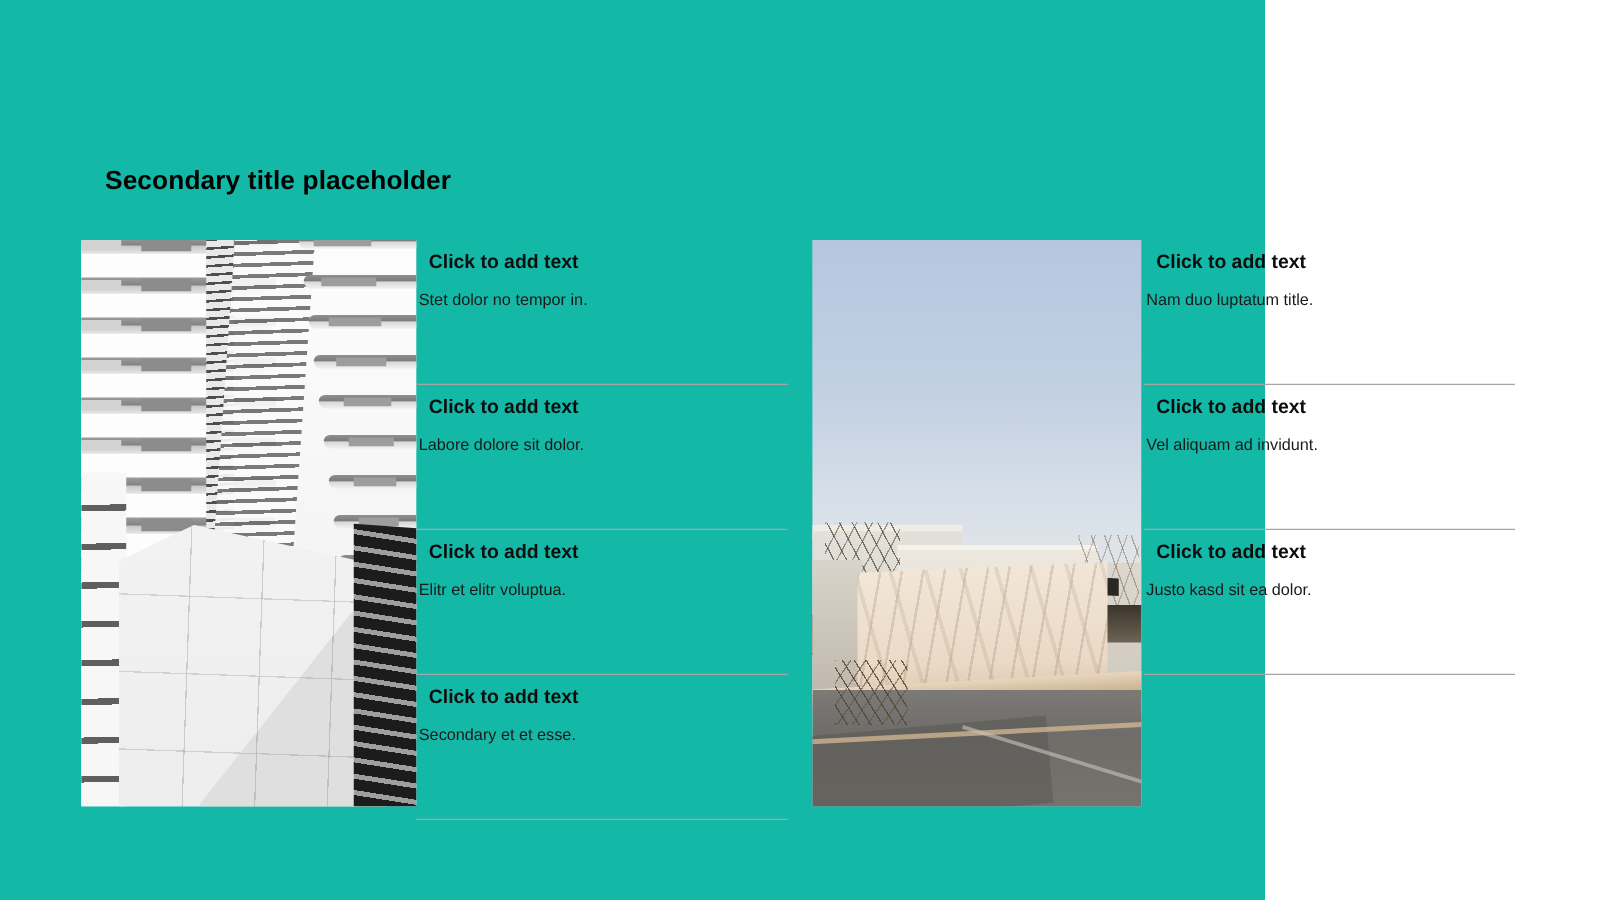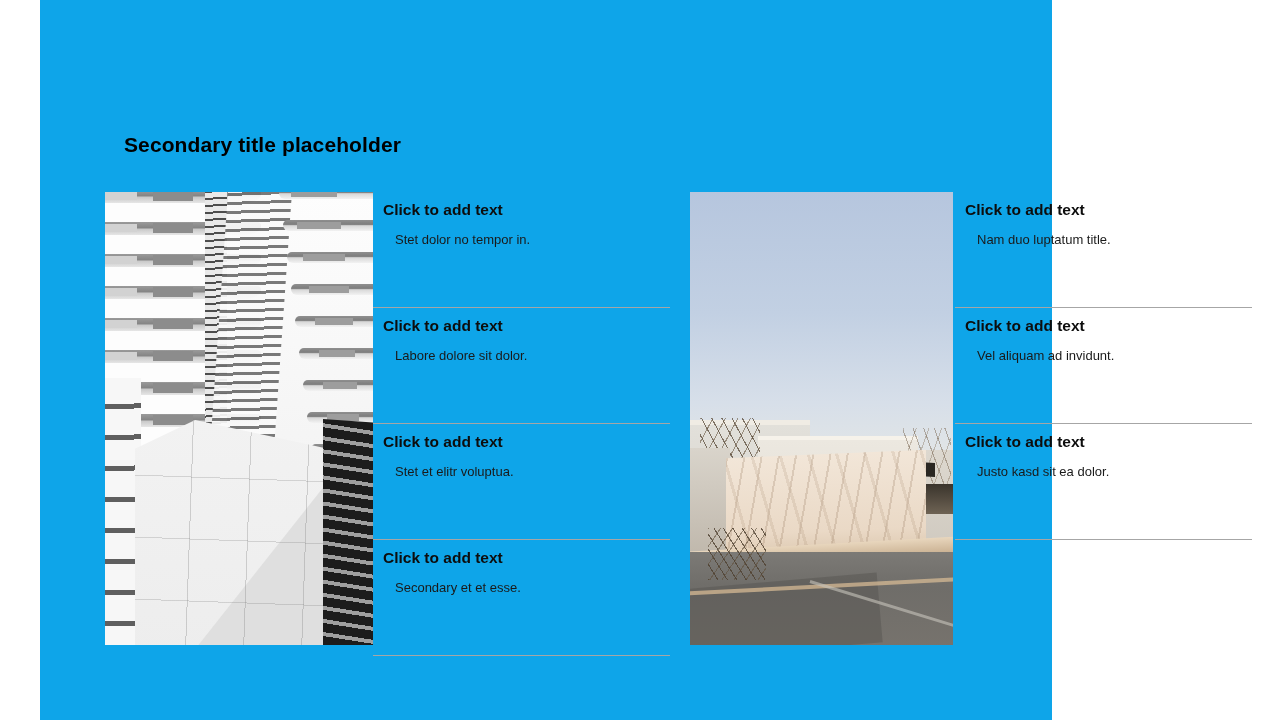--- a/index.html
+++ b/index.html
@@ -11,22 +11,21 @@
     width: 1280px;
     height: 720px;
     background: #ffffff;
     font-family: "Liberation Sans", sans-serif;
     overflow: hidden;
   }
   .slide {
     position: relative;
     width: 1012px;
     height: 720px;
-    background: #0ea5e9;
-    margin-left: 40px;
+    background: #14b8a6;
   }
 
   
   .slide-title {
     position: absolute;
     left: 84px;
     top: 133px;
     font-size: 21px;
     font-weight: bold;
     color: #000000;
@@ -406,21 +405,21 @@
     position: absolute;
     left: 10px;
     top: 9px;
     font-size: 15.5px;
     font-weight: bold;
     color: #0d0d0d;
     white-space: nowrap;
   }
   .block-body {
     position: absolute;
-    left: 22px;
+    left: 2px;
     top: 40px;
     font-size: 13px;
     font-weight: normal;
     color: #1a1a1a;
     white-space: nowrap;
   }
 </style>
 </head>
 <body>
 
@@ -522,21 +521,21 @@
     <div class="block">
       <div class="block-head">Click to add text</div>
       <div class="block-body">Stet dolor no tempor in.</div>
     </div>
     <div class="block">
       <div class="block-head">Click to add text</div>
       <div class="block-body">Labore dolore sit dolor.</div>
     </div>
     <div class="block">
       <div class="block-head">Click to add text</div>
-      <div class="block-body">Stet et elitr voluptua.</div>
+      <div class="block-body">Elitr et elitr voluptua.</div>
     </div>
     <div class="block">
       <div class="block-head">Click to add text</div>
       <div class="block-body">Secondary et et esse.</div>
     </div>
   </div>
 
   <div class="col col-right">
     <div class="block">
       <div class="block-head">Click to add text</div>

